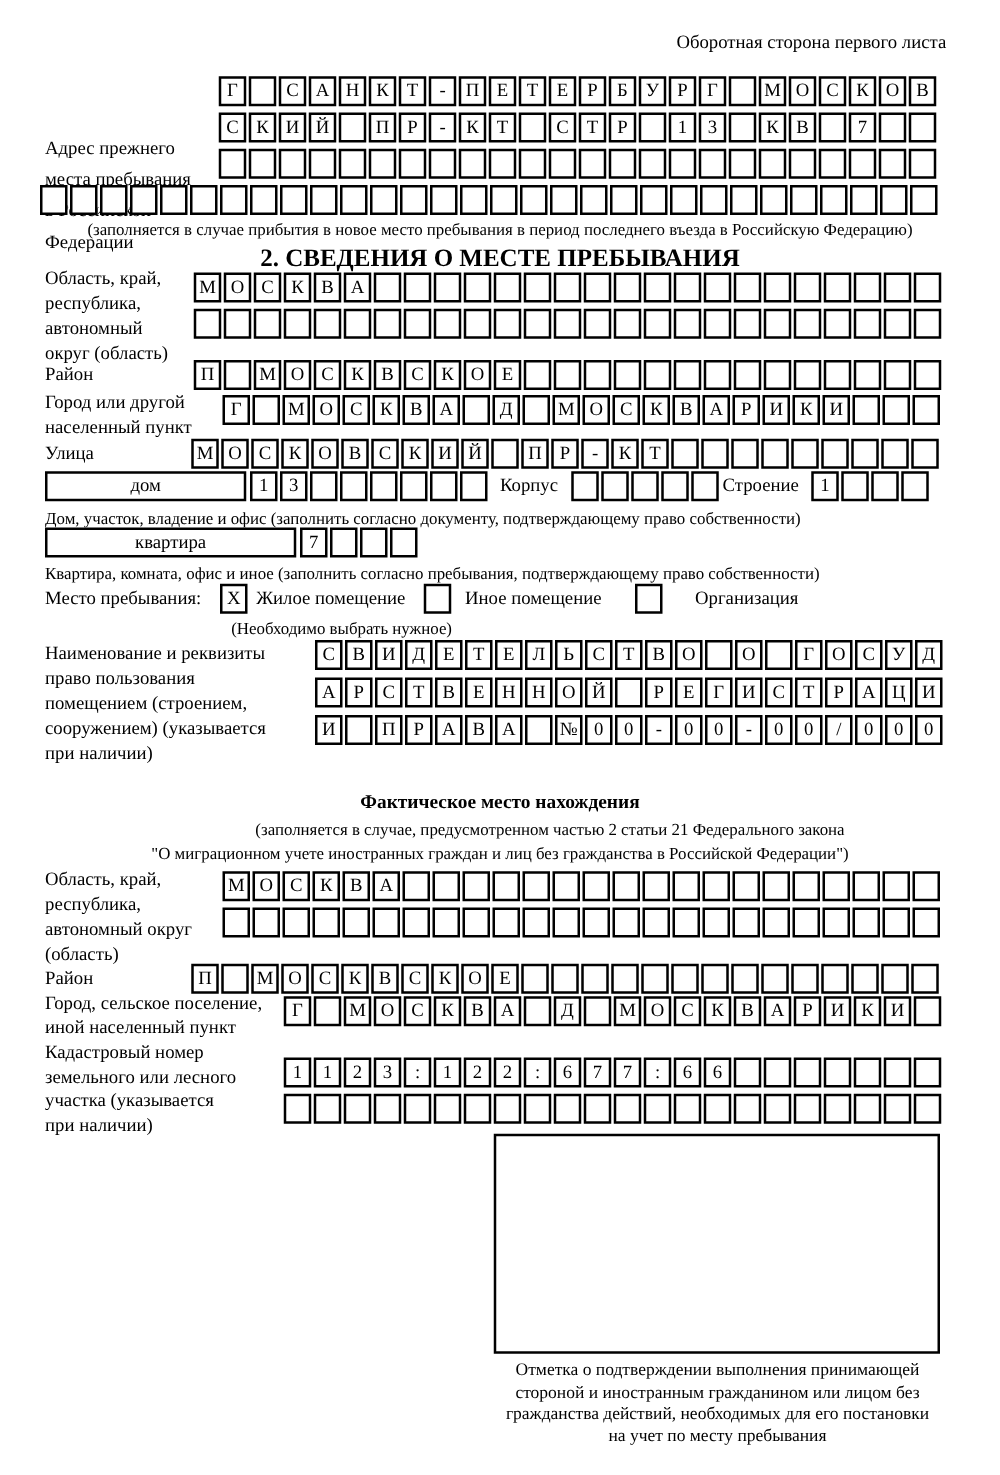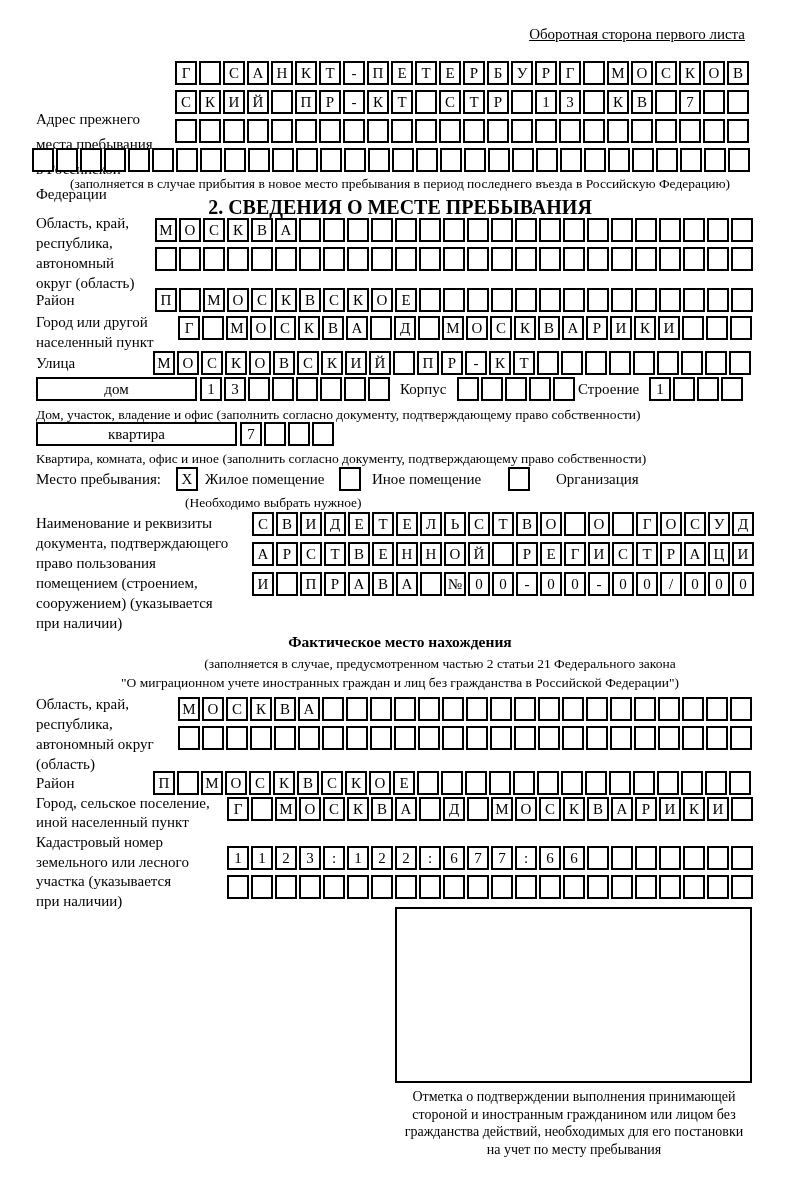--- a/index.html
+++ b/index.html
@@ -24,21 +24,21 @@
     position:absolute; height:20px; border:2px solid #000; background:#fff;
     font-size:15px; line-height:20px; text-align:center;
   }
   .stamp-box { position:absolute; border:2px solid #000; background:#fff; }
 </style>
 </head>
 <body>
 
 <div class="page">
 
-  <div class="lbl" style="top:25px;right:55px;text-decoration:underline;">Оборотная сторона первого листа</div>
+  <div class="lbl" style="top:25px;right:43px;">Оборотная сторона первого листа</div>
 
   <div class="lbl lines" style="left:36px;top:60px;line-height:25px;margin-top:47px;">
     <div>Адрес прежнего</div>
     <div>места пребывания</div>
     <div>в Российской</div>
     <div>Федерации</div>
   </div>
   <div class="cellcol" style="left:175px;top:61px;">
     <div class="cellrow">
         <span class="cell">Г</span>
@@ -335,34 +335,33 @@
     </div>
   <div class="note" style="left:36px;top:406px;">Дом, участок, владение и офис (заполнить согласно документу, подтверждающему право собственности)</div>
 
   <div class="widebox" style="left:36px;top:422px;width:197px;">квартира</div>
   <div class="cellrow abs" style="left:240px;top:422px;">
       <span class="cell">7</span>
       <span class="cell"></span>
       <span class="cell"></span>
       <span class="cell"></span>
     </div>
-  <div class="note" style="left:36px;top:450px;">Квартира, комната, офис и иное (заполнить согласно документу, подтверждающему право собственности)</div>
+  <div class="note" style="left:36px;top:450px;">Квартира, комната, офис и иное (заполнить согласно пребывания, подтверждающему право собственности)</div>
 
   <div class="lbl" style="left:36px;top:470px;">Место пребывания:</div>
   <span class="cell abs" style="left:176px;top:467px;">X</span>
   <div class="lbl" style="left:205px;top:470px;">Жилое помещение</div>
   <span class="cell abs" style="left:339px;top:467px;"></span>
   <div class="lbl" style="left:372px;top:470px;">Иное помещение</div>
   <span class="cell abs" style="left:508px;top:467px;"></span>
   <div class="lbl" style="left:556px;top:470px;">Организация</div>
   <div class="note" style="left:185px;top:494px;width:300px;text-align:left;">(Необходимо выбрать нужное)</div>
 
   <div class="lbl lines" style="left:36px;top:513px;line-height:20px;">
     <div>Наименование и реквизиты</div>
-    <div>документа, подтверждающего</div>
     <div>право пользования</div>
     <div>помещением (строением,</div>
     <div>сооружением) (указывается</div>
     <div>при наличии)</div>
   </div>
   <div class="cellcol" style="left:252px;top:512px;gap:6px;">
     <div class="cellrow">
         <span class="cell">С</span>
         <span class="cell">В</span>
         <span class="cell">И</span>

